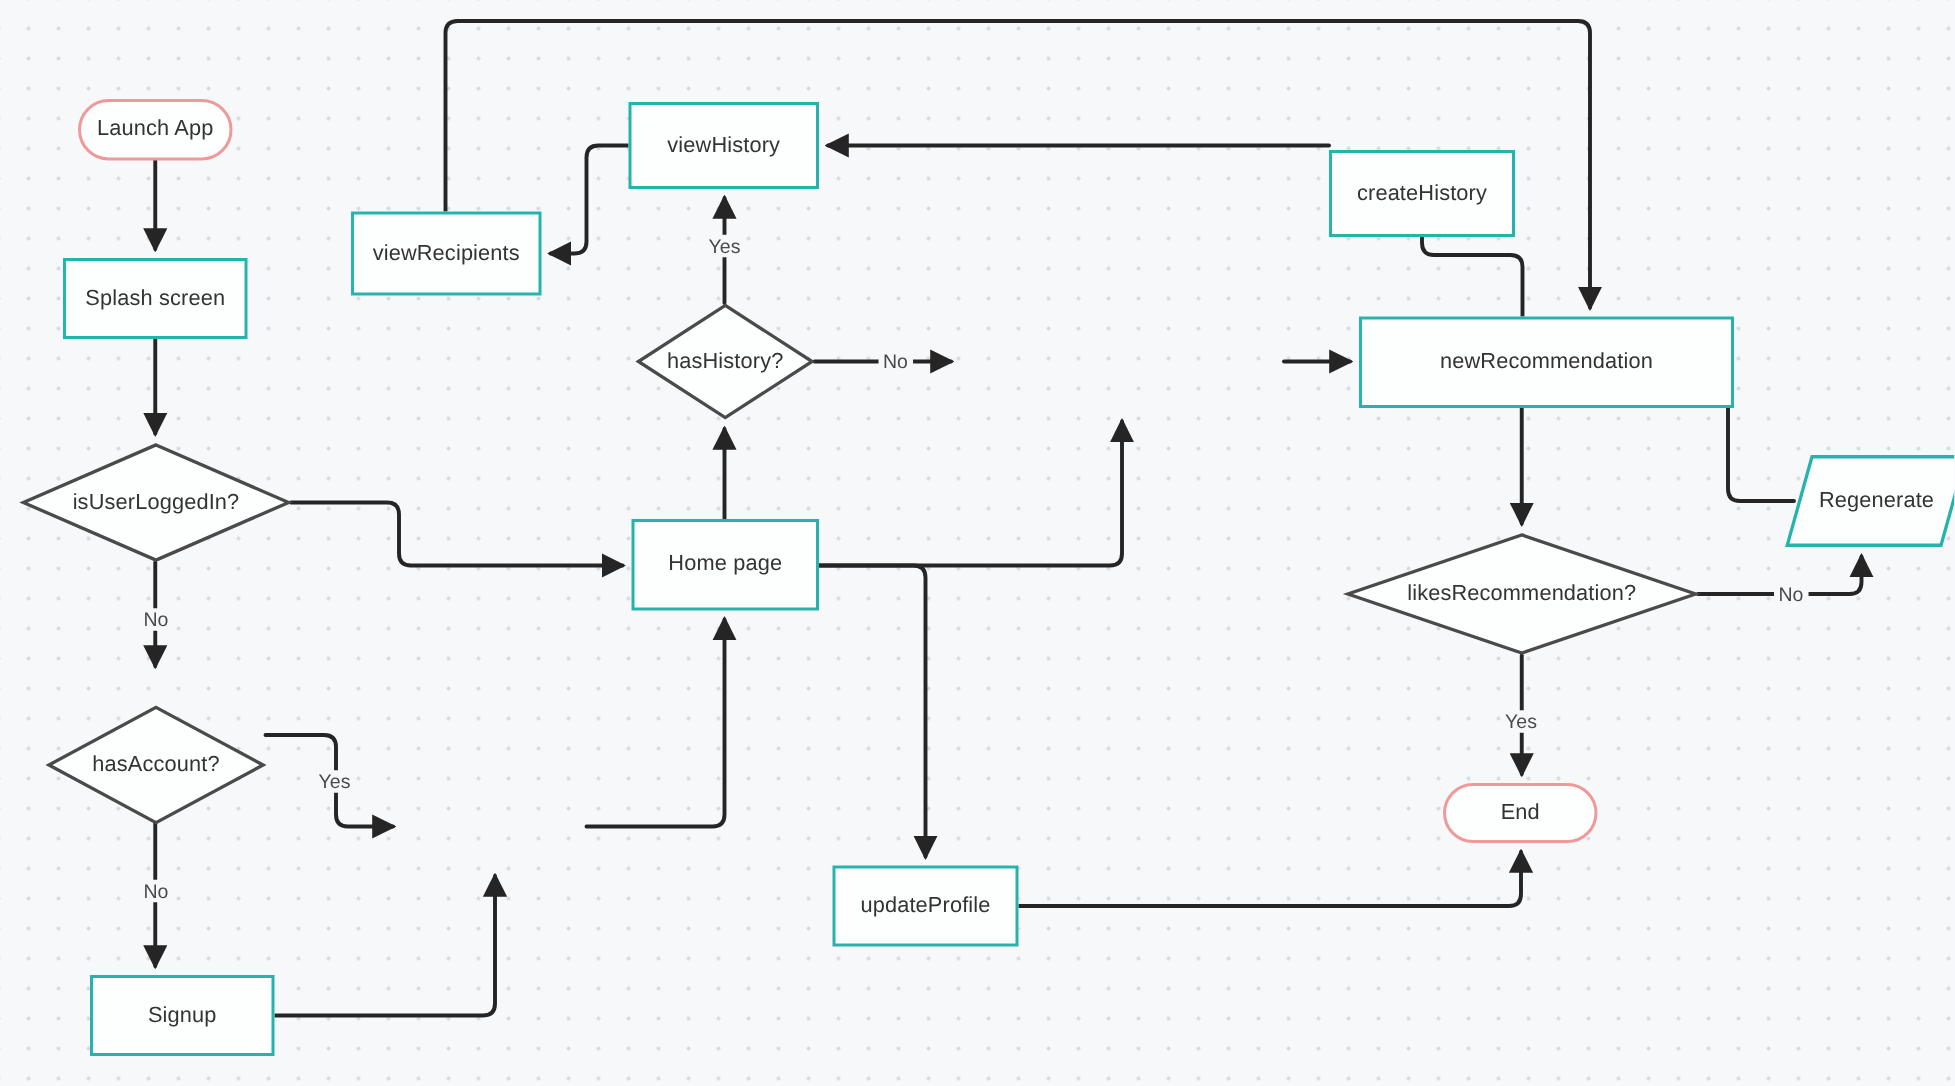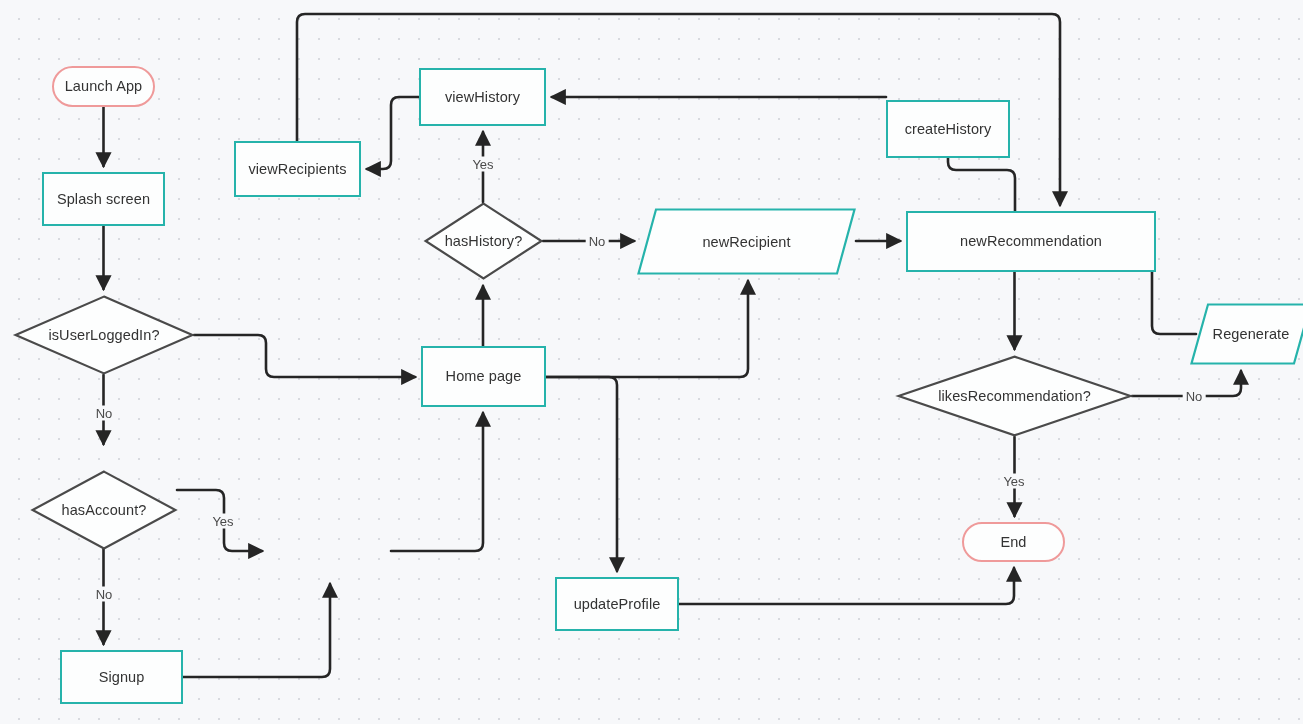--- a/index.html
+++ b/index.html
@@ -206,26 +206,20 @@
   </div>
 
   <div class="node node-rect" style="left:419px; top:68px; width:127px; height:58px;">
     <span>viewHistory</span>
   </div>
 
   <div class="node node-rect" style="left:234px; top:141px; width:127px; height:56px;">
     <span>viewRecipients</span>
   </div>
 
-  <div class="node-para-wrap" style="left:637px; top:208px; width:219px; height:67px;">
-    <svg width="219" height="67" viewBox="0 0 219 67" xmlns="http://www.w3.org/2000/svg">
-      <polygon points="19,1.5 217.5,1.5 200,65.5 1.5,65.5" fill="#fdfefe" stroke="#26b3ab" stroke-width="2.2"></polygon>
-    </svg>
-    <div class="node-para-label">newRecipient</div>
-  </div>
 
   <div class="node node-rect" style="left:906px; top:211px; width:250px; height:61px;">
     <span>newRecommendation</span>
   </div>
 
   <div class="node node-rect" style="left:886px; top:68px; width:124px; height:58px;margin-top:32px;">
     <span>createHistory</span>
   </div>
 
   <div class="node-diamond-wrap" style="left:897px; top:355px; width:235px; height:82px;">

